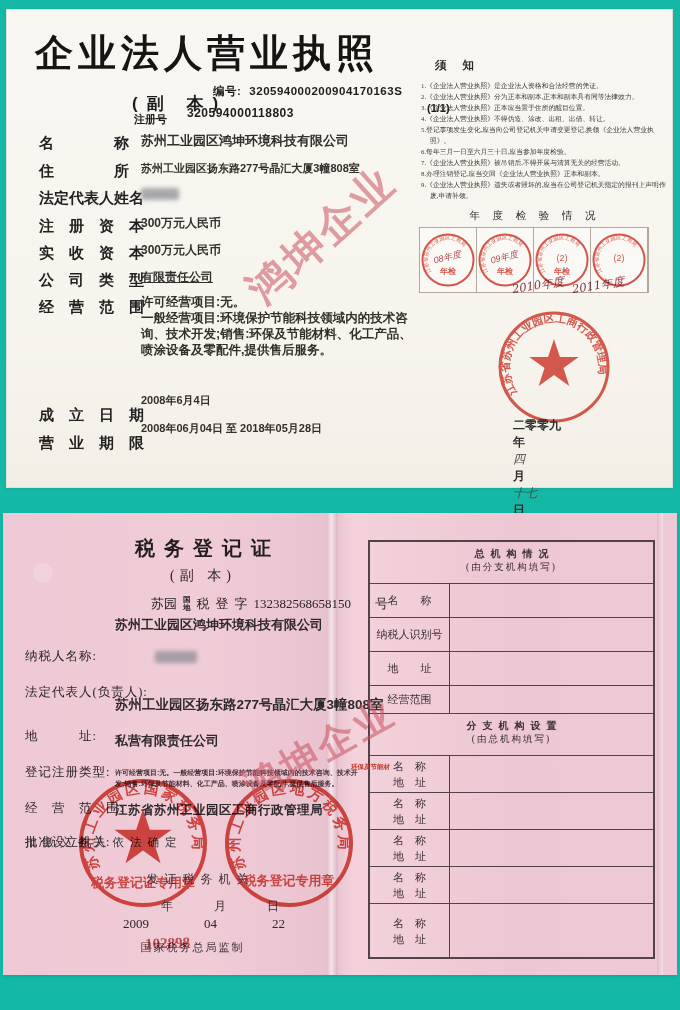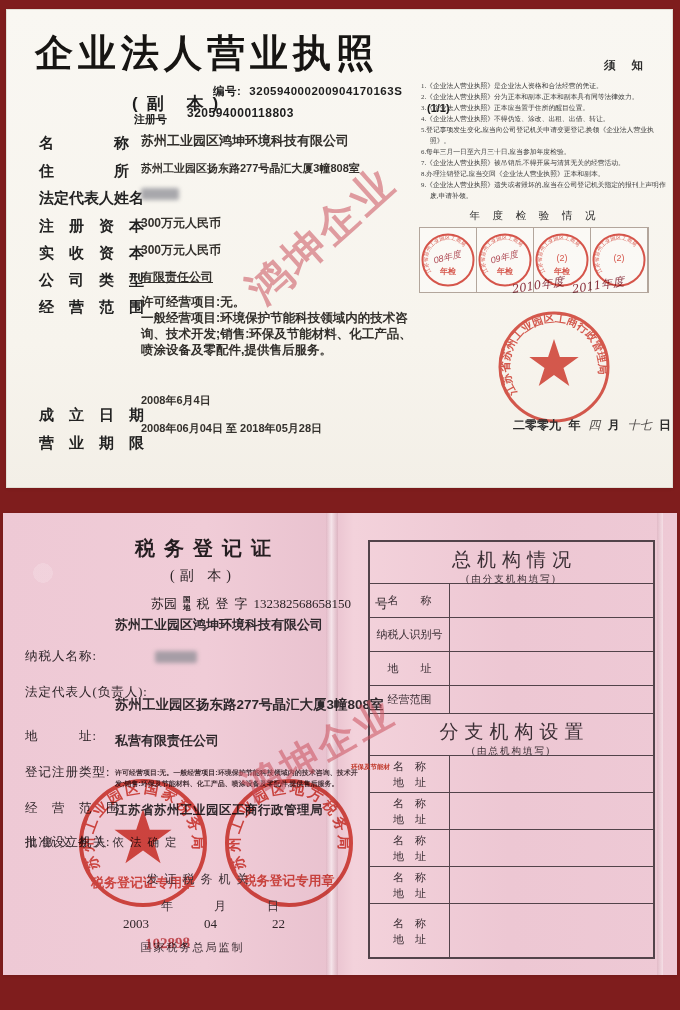--- a/index.html
+++ b/index.html
@@ -1,17 +1,17 @@
 <!DOCTYPE html>
 <html><head>
 <meta charset="utf-8">
 <style>
   * { margin:0; padding:0; box-sizing:border-box; }
   html,body { background:#ffffff; }
-  .page { position:relative; width:680px; height:1010px; background:#7f1d1d; overflow:hidden;
+  .page { position:relative; width:680px; height:1010px; background:#14b8a6; overflow:hidden;
           font-family:"Liberation Sans", sans-serif; color:#1d1d1d; }
 
   
   .doc1 { position:absolute; left:6px; top:9px; width:667px; height:479px;
           background:linear-gradient(180deg,#f9f7f2 0%,#f7f4ed 70%,#f3efe7 100%);
           border:1px solid #e2ded4; box-shadow:0 1px 3px rgba(0,0,0,.08); }
   .d1-title { position:absolute; left:28px; top:18px; font-size:38px; font-weight:900;
               letter-spacing:5px; color:#171513; font-family:"Liberation Sans",sans-serif; }
   .d1-copy  { position:absolute; left:125px; top:82px; font-size:17px; font-weight:bold; letter-spacing:9px; }
   .d1-serial { position:absolute; left:206px; top:74px; font-size:11.5px; font-weight:bold; letter-spacing:.5px; }
@@ -25,41 +25,41 @@
   .v-name { top:122px; font-size:13px; }
   .v-addr { top:151px; font-size:11px; }
   .v-regcap { top:205px; font-size:12px; }
   .v-paidcap { top:232px; font-size:12px; }
   .v-type { top:259px; font-size:12px;text-decoration:underline; }
   .v-scope { top:284px; width:274px; font-size:12.5px; line-height:1.28; }
   .v-est { top:383px; font-size:11px; }
   .v-term { top:411px; font-size:11px; }
   .blurbox { position:absolute; background:#8e8e96; filter:blur(2px); opacity:.75; border-radius:2px; }
 
-  .d1-notice-title { position:absolute; left:412px; top:48px; width:240px; text-align:right;
+  .d1-notice-title { position:absolute; left:412px; top:48px; width:240px; text-align:left;
                      font-size:11.5px; font-weight:bold; letter-spacing:16px; text-indent:16px; color:#2a2a2a; }
   .d1-notices { position:absolute; left:414px; top:70px; width:248px; list-style:none;
                 font-size:6.8px; line-height:1.62; color:#3b3b3b; font-family:"Liberation Serif",serif; }
   .d1-notices li { padding-left:9px; text-indent:-9px; }
 
   .d1-annual-title { position:absolute; left:412px; top:199px; width:232px; text-align:center;
                      font-size:10.5px; letter-spacing:5px; color:#2a2a2a; font-family:"Liberation Serif",serif; }
   .annual-table { position:absolute; left:412px; top:217px; width:230px; height:66px; display:flex;
                   border:1px solid #b3a69c; background:rgba(255,255,255,.4); }
   .annual-cell { flex:1; border-right:1px solid #b3a69c; position:relative; }
   .annual-cell:last-child { border-right:none; }
   .annual-cell svg { position:absolute; left:0; top:4px; mix-blend-mode:multiply; opacity:.9; }
   .hand-note { position:absolute; font-size:11.5px; font-style:italic; color:#8d3240;
                font-family:"DejaVu Serif",serif; transform:rotate(-9deg); mix-blend-mode:multiply; }
   .hand-2010 { left:92px; top:50px; }
   .hand-2011 { left:152px; top:50px; }
 
   .d1-bigstamp { position:absolute; left:489px; top:299px; mix-blend-mode:multiply; opacity:.88; }
   .d1-date { position:absolute; left:506px; top:407px; width:158px; display:flex; justify-content:space-between;
-             font-size:12px; font-weight:bold; color:#2c2c2c; font-family:"Liberation Serif",serif; }
+             font-size:12px; font-weight:bold; color:#2c2c2c; font-family:"Liberation Serif",serif;flex-direction:column; }
   .d1-date .handchar { color:#4e4a48; font-style:italic; font-weight:normal; }
 
   .watermark { position:absolute; color:rgba(203,80,92,.55); font-weight:bold; white-space:nowrap;
                font-family:"Liberation Serif",serif; pointer-events:none; }
   .wm1 { left:248px; top:258px; font-size:42px; letter-spacing:3px; transform:rotate(-42deg); transform-origin:0 50%; }
   .wm2 { left:243px; top:252px; font-size:38px; letter-spacing:4px; transform:rotate(-29deg); transform-origin:0 50%; }
 
   
   .doc2 { position:absolute; left:3px; top:513px; width:674px; height:462px;
           background:
@@ -100,21 +100,21 @@
                 color:rgba(190,45,50,.78); transform:rotate(-2deg); font-family:"Liberation Serif",serif;
                 mix-blend-mode:multiply; }
   .d2-stamp { position:absolute; mix-blend-mode:multiply; opacity:.92; }
   .d2-stamp-left { left:72px; top:262px; }
   .d2-stamp-right { left:218px; top:262px; }
   .d2-stray { position:absolute; left:348px; top:250px; font-size:6.5px; color:#c0392b; font-weight:bold; }
 
   .panel { position:absolute; left:365px; top:27px; width:287px; height:419px; border:2px solid #52434a;
            display:flex; flex-direction:column; font-family:"Liberation Serif",serif; color:#3a2e34; }
   .p-sec { border-bottom:1px solid #52434a; text-align:center; padding-top:5px; height:42px; }
-  .p-sec .t { font-size:19px; font-weight:normal; letter-spacing:6px; text-indent:6px;text-align:center; }
+  .p-sec .t { font-size:10px; font-weight:bold; letter-spacing:6px; text-indent:6px;text-align:center; }
   .p-sec .s { font-size:9.5px; letter-spacing:2px; }
   .p-row { display:flex; border-bottom:1px solid #52434a; }
   .p-label { width:80px; border-right:1px solid #52434a; display:flex; flex-direction:column;
              align-items:center; justify-content:center; font-size:11px; white-space:pre; }
   .p-cell { flex:1; }
   .r34 { height:34px; } .r28 { height:28px;text-align:right; }
   .p-branch-row { height:37px; }
   .p-branch-row:last-child { border-bottom:none; flex:1; }
   .p-label .l2 { line-height:16px; }
 </style>
@@ -296,21 +296,21 @@
       <text x="68" y="110" text-anchor="middle" font-size="13" fill="#d6453a" font-weight="bold">税务登记专用章</text>
     </svg>
 
     <div class="d2-issuing">发证税务机关</div>
     <div class="d2-ymd">
       <span>年</span>
       <span>月</span>
       <span>日</span>
     </div>
     <div class="d2-dateline">
-      <span>2003</span>
+      <span>2009</span>
       <span>04</span>
       <span>22</span>
     </div>
     <div class="d2-footer">国家税务总局监制</div>
     <div class="d2-overnum">102898</div>
 
     <div class="panel">
       <div class="p-sec">
         <div class="t">总机构情况</div>
         <div class="s">(由分支机构填写)</div>

